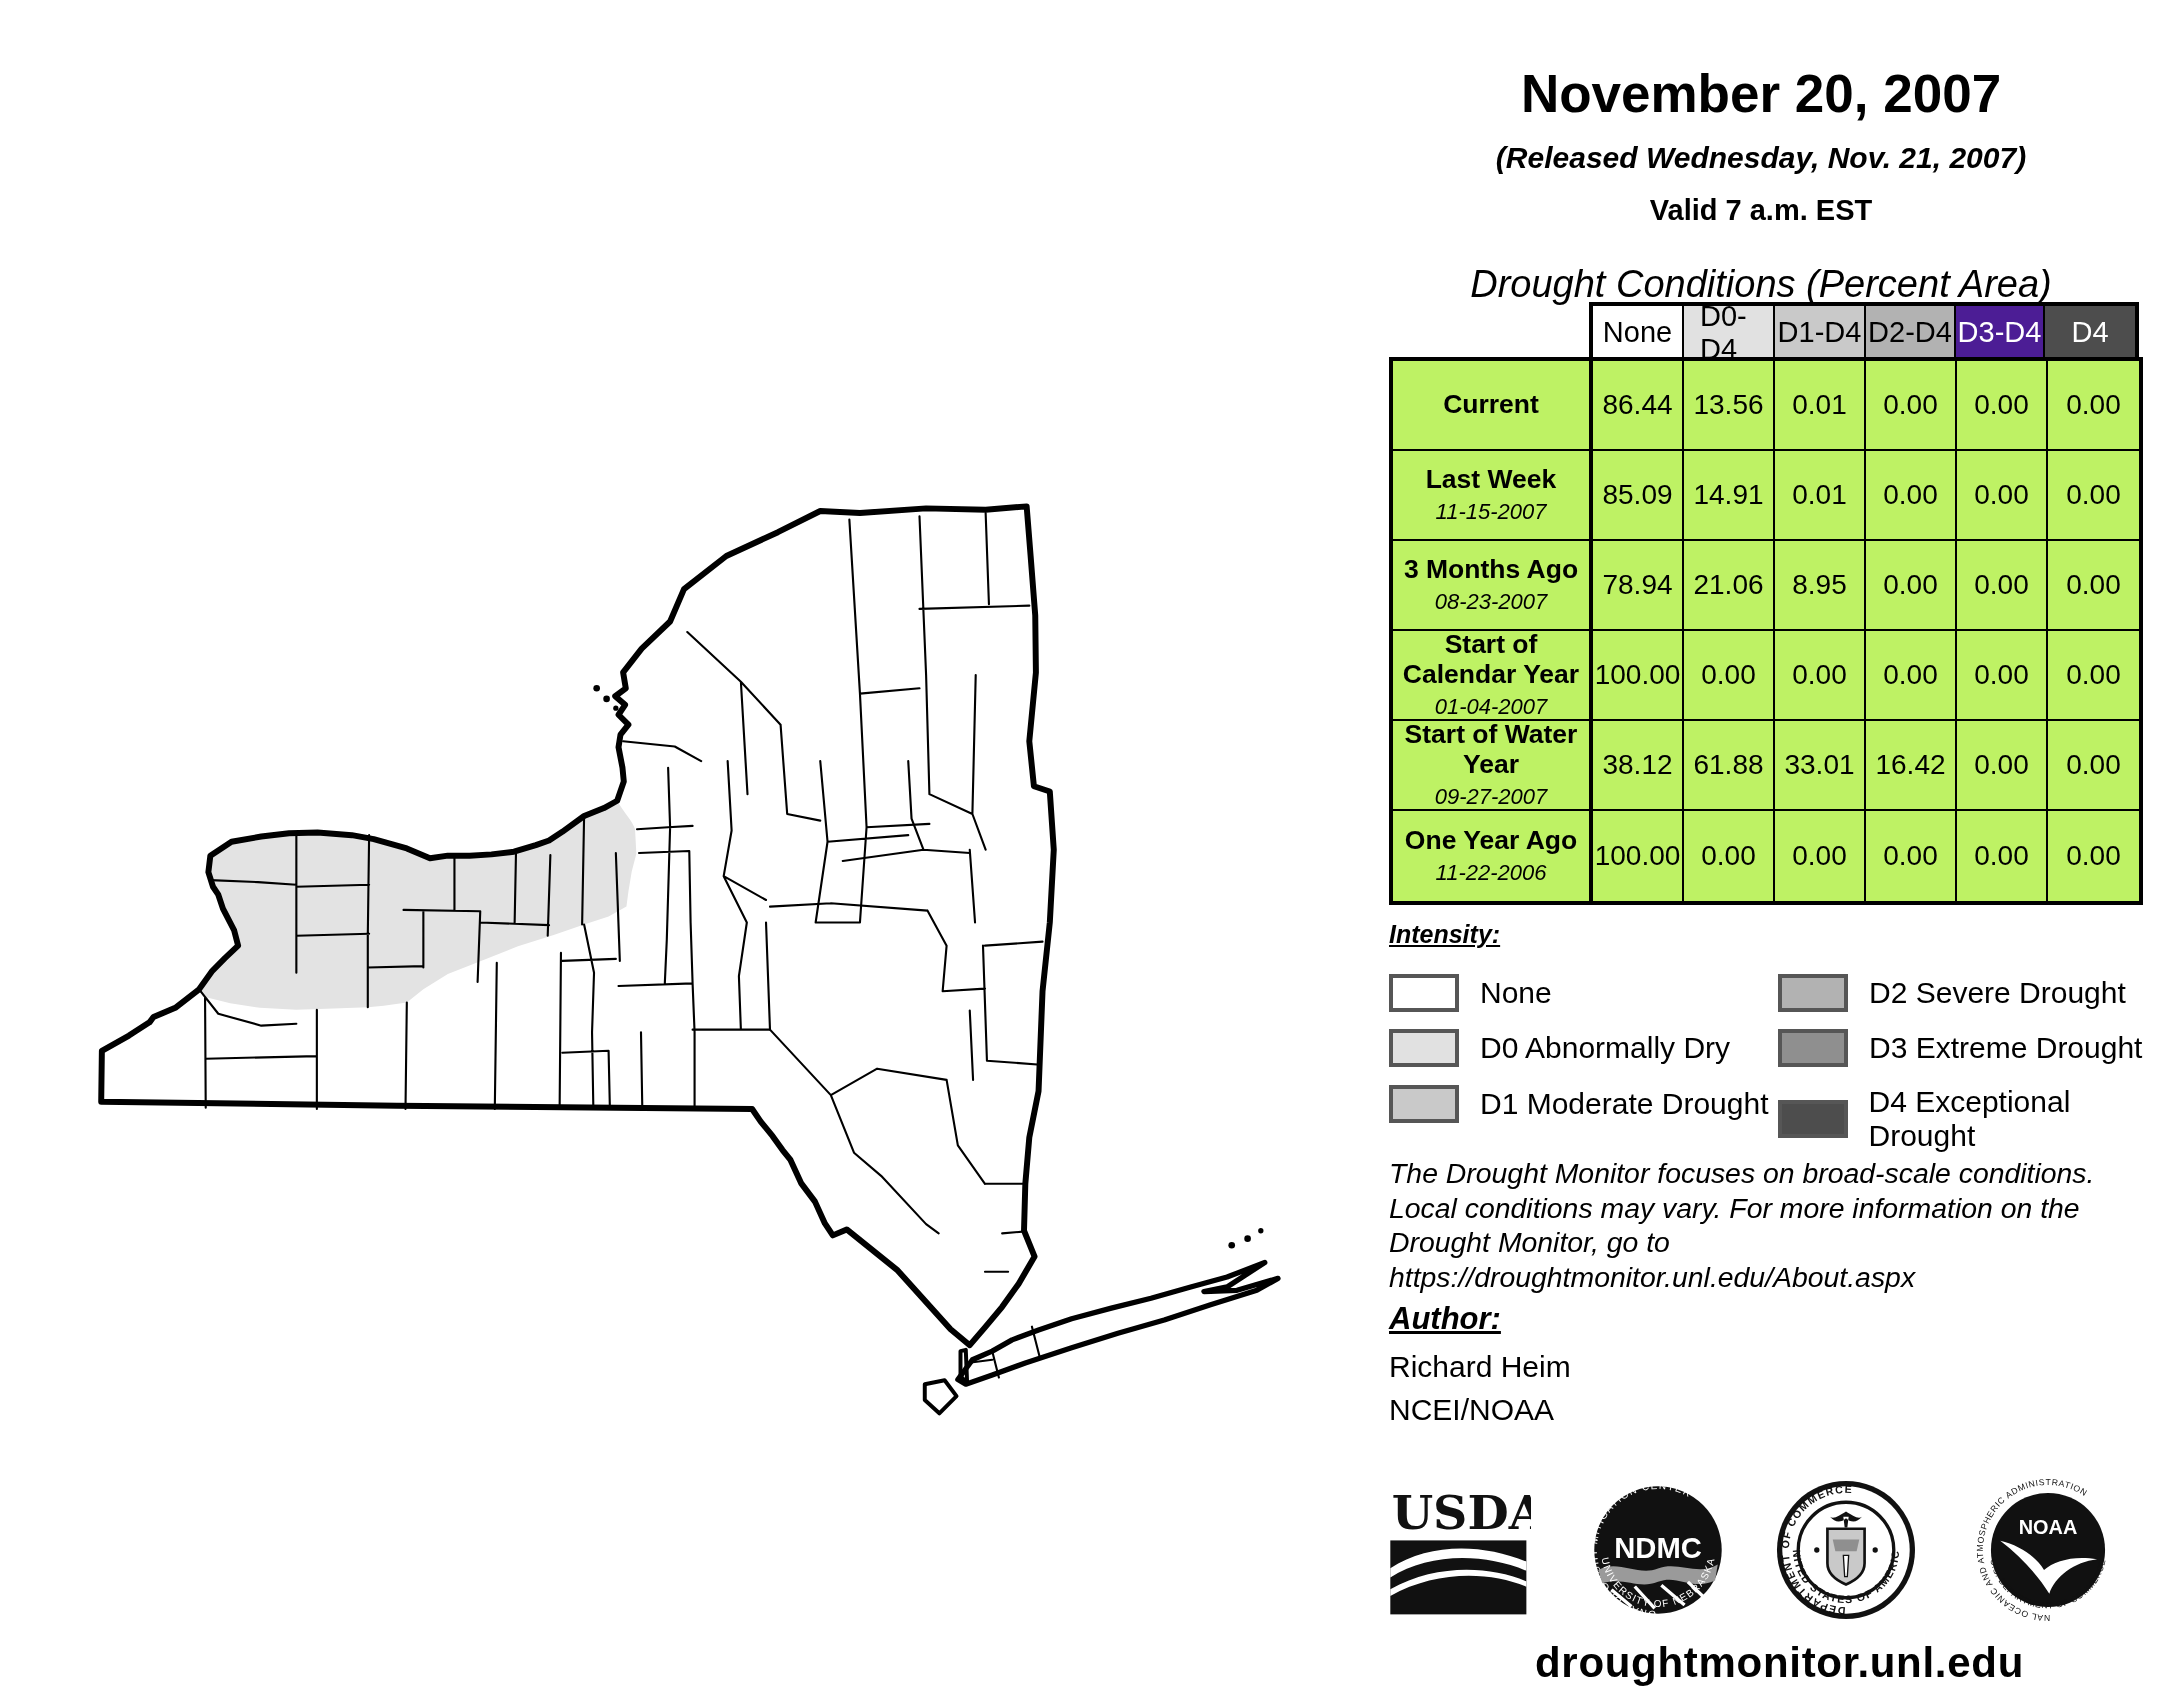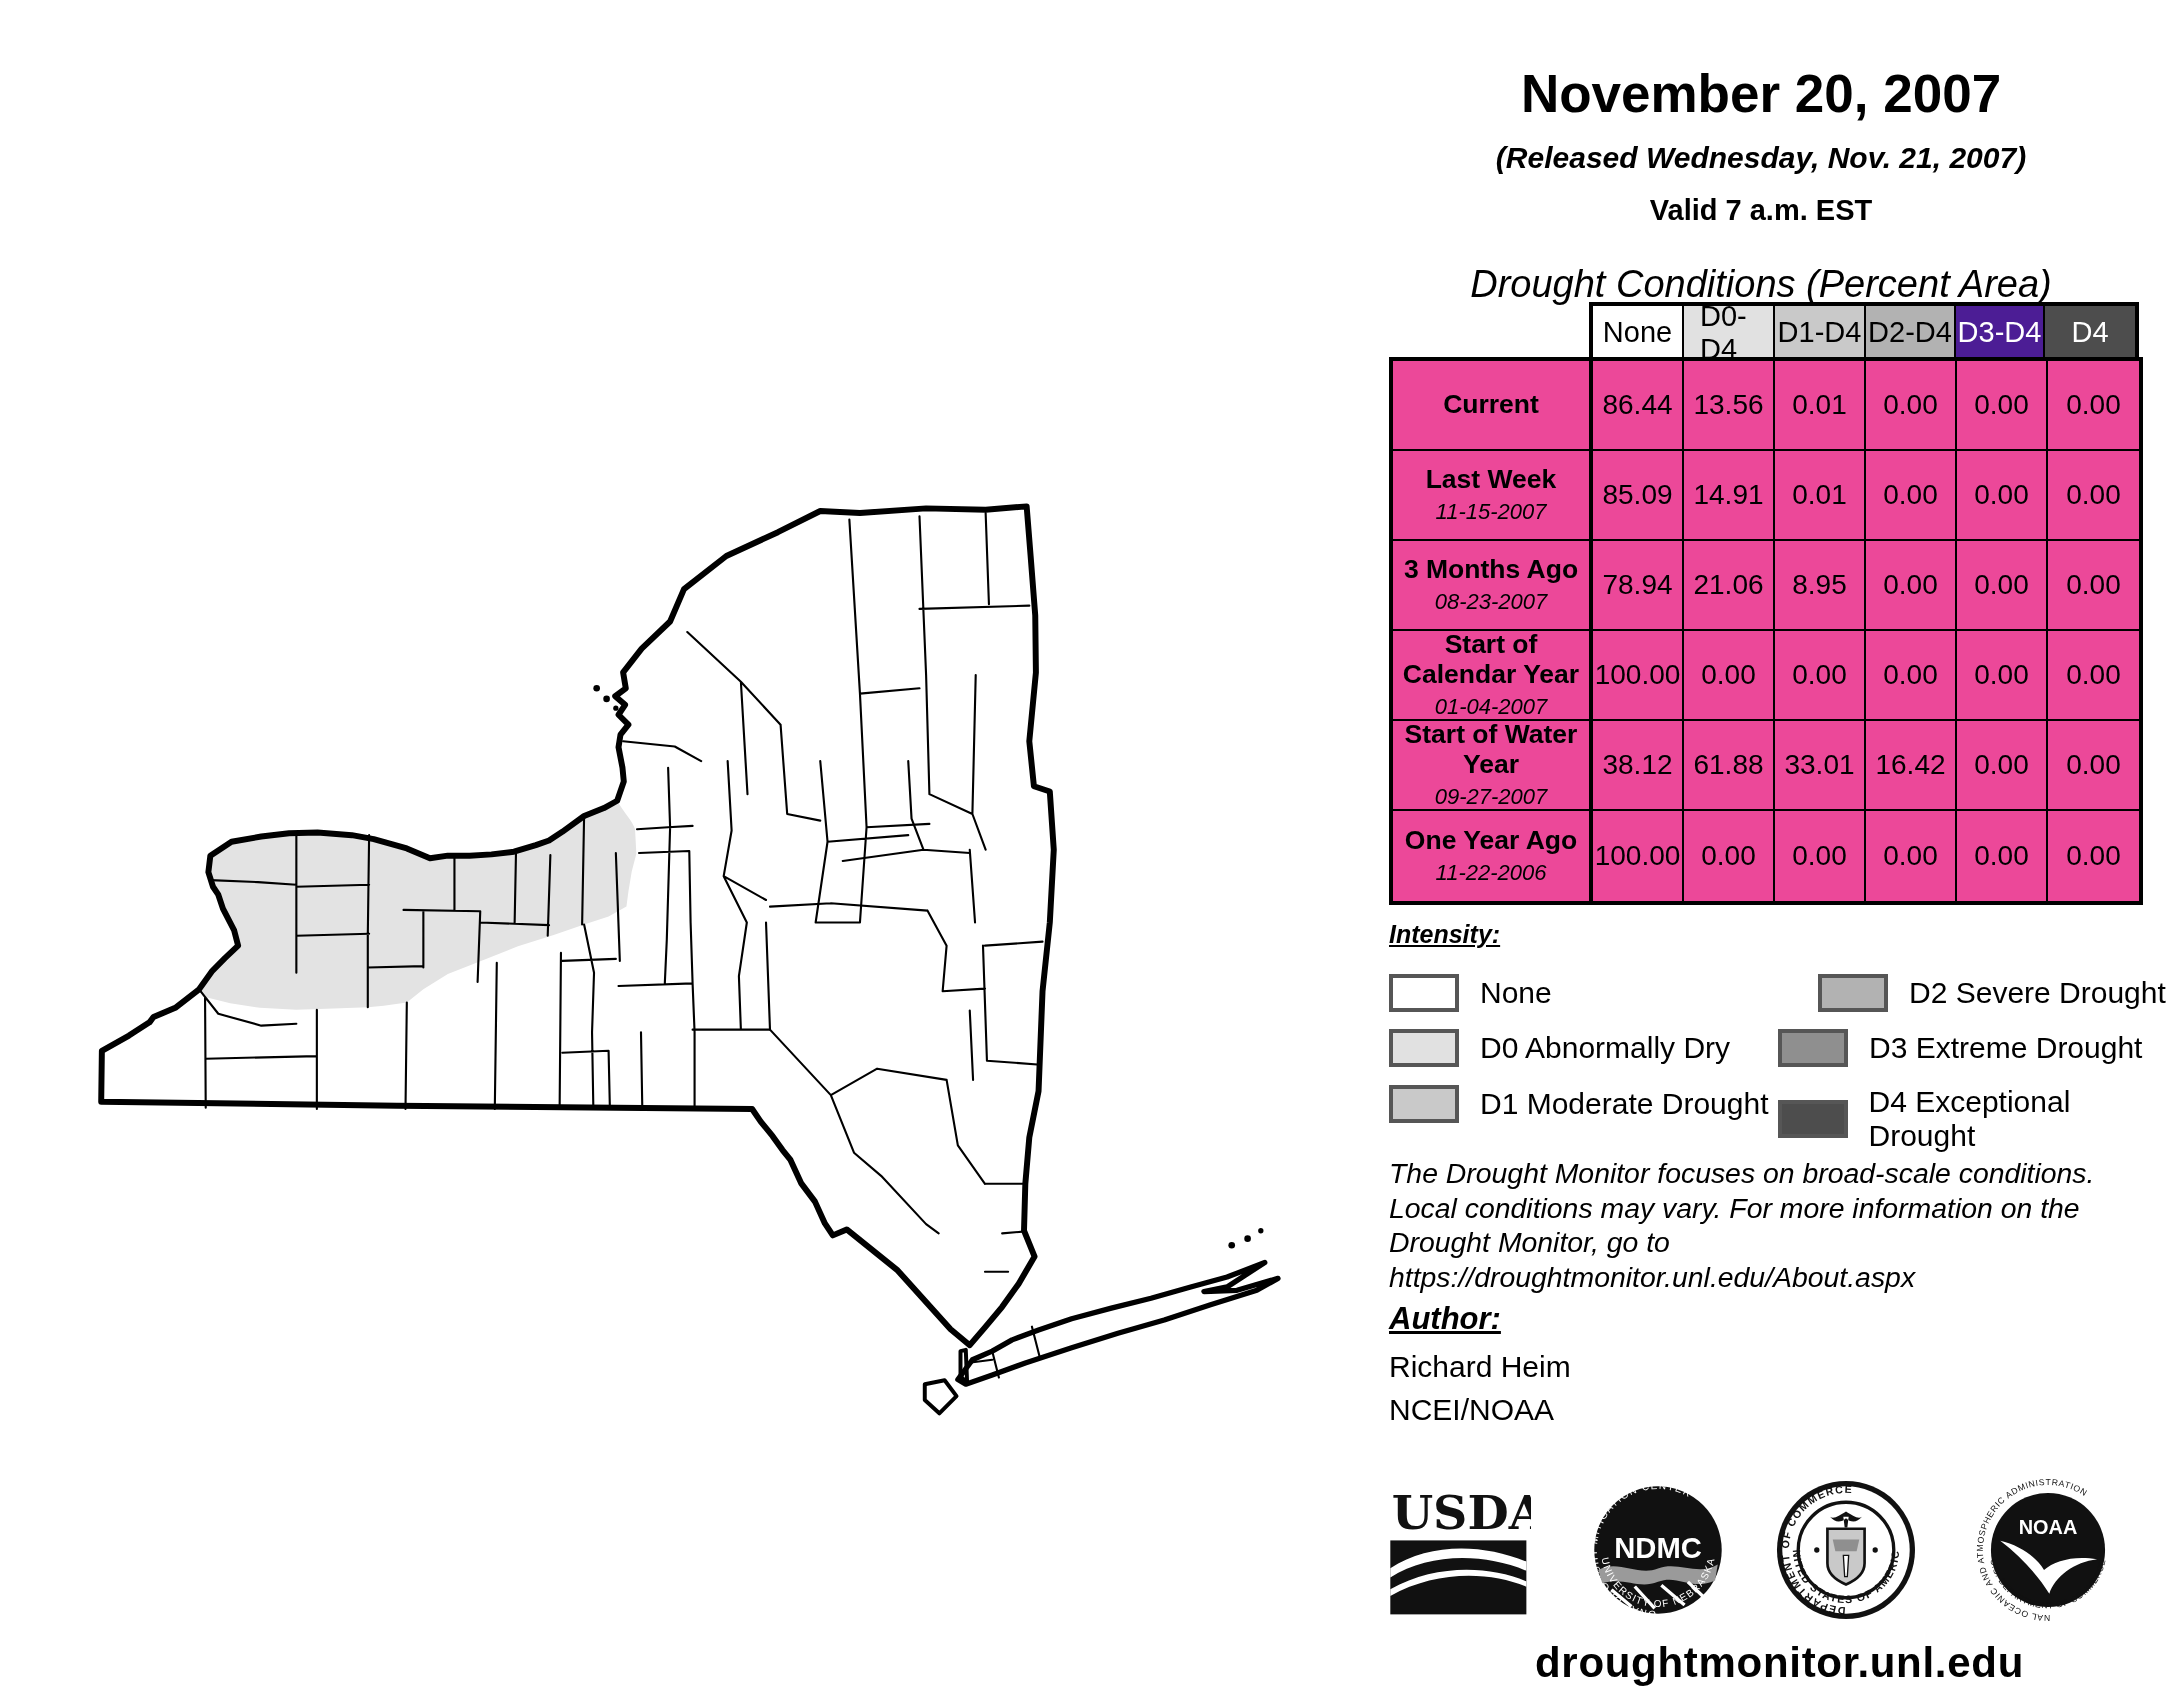--- a/index.html
+++ b/index.html
@@ -22,21 +22,21 @@
   .tbl-title{left:1389px;top:263px;width:744px;text-align:center;font-size:38px;font-style:italic;}
   .thead{left:1589px;top:302px;display:flex;border:4.6px solid #000;box-sizing:border-box;}
   .th{height:53px;box-sizing:border-box;border-right:2.6px solid #000;display:flex;align-items:center;justify-content:center;font-size:29px;}
   .th:last-child{border-right:none;}
   .c0{background:#ffffff;color:#000;}
   .c1{background:#e1e1e1;color:#000;}
   .c2{background:#c9c9c9;color:#000;}
   .c3{background:#b2b2b2;color:#000;}
   .c4{background:#4c1d95;color:#ffffff;}
   .c5{background:#4d4d4d;color:#ffffff;}
-  .tbody{left:1389px;top:357px;border:4.6px solid #000;box-sizing:border-box;background:#ec4899;}
+  .tbody{left:1389px;top:357px;border:4.6px solid #000;box-sizing:border-box;background:#bef264;}
   .trow{display:flex;height:90px;box-sizing:border-box;border-bottom:2.6px solid #000;}
   .trow:last-child{border-bottom:none;}
   .tlab{width:200px;box-sizing:border-box;border-right:4.6px solid #000;display:flex;flex-direction:column;align-items:center;justify-content:center;text-align:center;}
   .tlab .lab{font-size:26.5px;font-weight:bold;line-height:1.12;width:180px;}
   .tlab .dat{font-size:22px;font-style:italic;margin-top:4px;}
   .td{width:91px;box-sizing:border-box;border-right:2.6px solid #000;display:flex;align-items:center;justify-content:center;font-size:28px;}
   .td:last-child{border-right:none;}
 
   
   .lg-head{left:1389px;top:920px;font-size:25px;font-weight:bold;font-style:italic;text-decoration:underline;}
@@ -252,21 +252,21 @@
     <div class="lg-lab">None</div>
   </div>
   <div class="lg-item" style="left:1389px;top:1029px;">
     <div class="sw" style="background:#e1e1e1;"></div>
     <div class="lg-lab">D0 Abnormally Dry</div>
   </div>
   <div class="lg-item" style="left:1389px;top:1085px;">
     <div class="sw" style="background:#c9c9c9;"></div>
     <div class="lg-lab">D1 Moderate Drought</div>
   </div>
-  <div class="lg-item" style="left:1778px;top:974px;margin-left:40px;">
+  <div class="lg-item" style="left:1778px;top:974px;">
     <div class="sw" style="background:#b2b2b2;"></div>
     <div class="lg-lab">D2 Severe Drought</div>
   </div>
   <div class="lg-item" style="left:1778px;top:1029px;">
     <div class="sw" style="background:#8f8f8f;"></div>
     <div class="lg-lab">D3 Extreme Drought</div>
   </div>
   <div class="lg-item" style="left:1778px;top:1085px;">
     <div class="sw" style="background:#4d4d4d;"></div>
     <div class="lg-lab">D4 Exceptional Drought</div>

